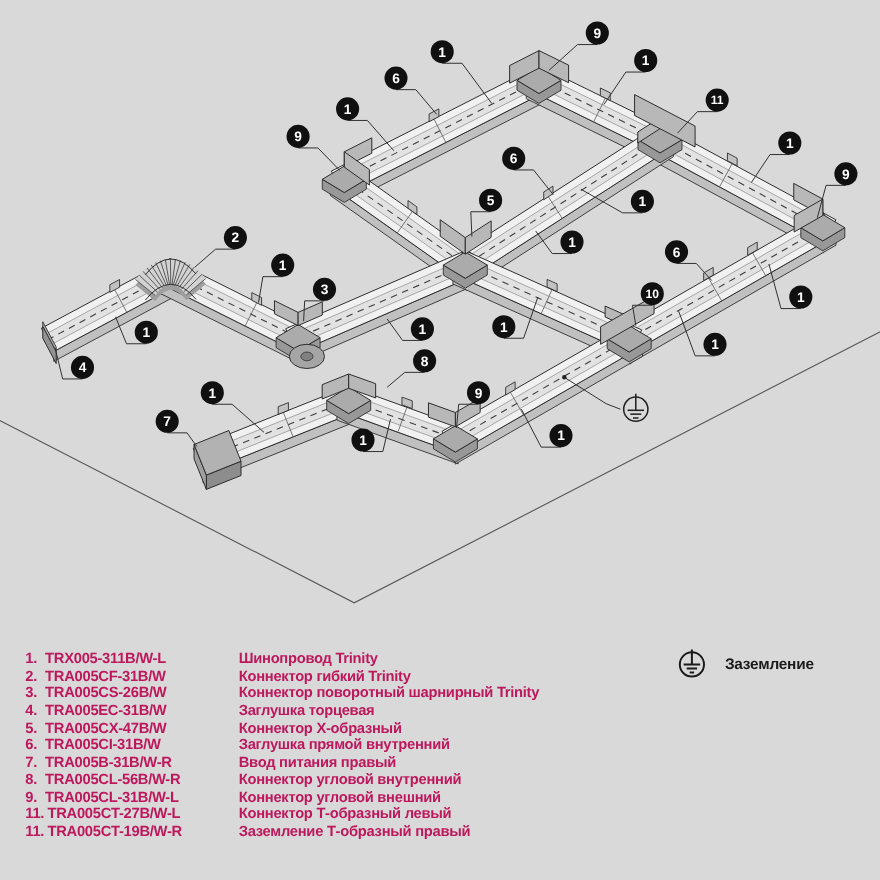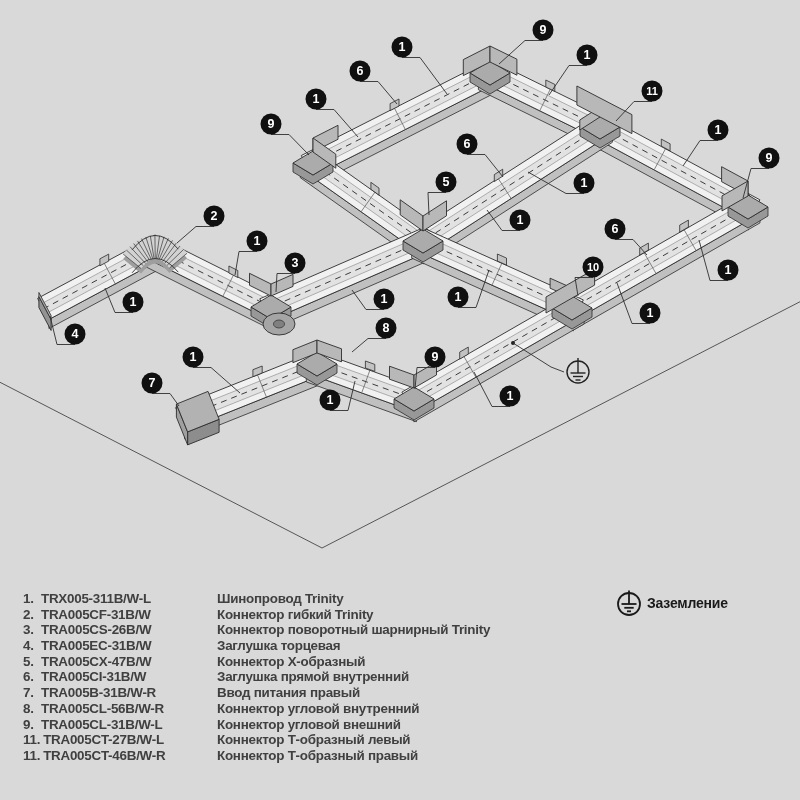--- a/index.html
+++ b/index.html
@@ -1,26 +1,26 @@
 <!DOCTYPE html>
 <html><head>
 <meta charset="utf-8">
 <style>
   html,body{margin:0;padding:0;background:#d9d9d9;}
   .page{position:relative;width:800px;height:800px;background:#d9d9d9;overflow:hidden;
         font-family:"Liberation Sans","DejaVu Sans",sans-serif;}
   #diagram{position:absolute;left:0;top:0;}
-  .legend{position:absolute;left:23px;top:591px;color:#404040;}
+  .legend{position:absolute;left:23px;top:591px;color:#be185d;}
   .legend ol{list-style:none;margin:0;padding:0;}
   .legend li{height:15.7px;font-size:13.4px;font-weight:700;letter-spacing:-0.25px;
              white-space:nowrap;position:relative;}
   .legend .num{display:inline-block;min-width:15px;margin-right:3px;}
   .legend .desc{position:absolute;left:194px;top:0;}
   .ground-item{position:absolute;left:615px;top:589px;display:flex;align-items:center;color:#1a1a1a;}
-  .ground-item .glabel{font-size:14px;font-weight:700;margin-left:4px;letter-spacing:-0.2px;}
+  .ground-item .glabel{font-size:14px;font-weight:700;margin-left:16px;letter-spacing:-0.2px;}
 </style>
 </head>
 <body>
 
 <div class="page">
   <svg id="diagram" width="800" height="800">
       <path d="M -20 372 L 322 548 L 815 294" fill="none" stroke="#565656" stroke-width="1"></path>
       <g>
         <g>
           <polygon fill="#c0c0c0" stroke="#2c2c2c" stroke-width="0.8" points="312.2,176.9 501.7,80.5 501.7,89.5 312.2,185.9"></polygon>
@@ -391,21 +391,21 @@
         <li><span class="num">1.</span><span class="code">TRX005-311B/W-L</span><span class="desc">Шинопровод Trinity</span></li>
         <li><span class="num">2.</span><span class="code">TRA005CF-31B/W</span><span class="desc">Коннектор гибкий Trinity</span></li>
         <li><span class="num">3.</span><span class="code">TRA005CS-26B/W</span><span class="desc">Коннектор поворотный шарнирный Trinity</span></li>
         <li><span class="num">4.</span><span class="code">TRA005EC-31B/W</span><span class="desc">Заглушка торцевая</span></li>
         <li><span class="num">5.</span><span class="code">TRA005CX-47B/W</span><span class="desc">Коннектор X-образный</span></li>
         <li><span class="num">6.</span><span class="code">TRA005CI-31B/W</span><span class="desc">Заглушка прямой внутренний</span></li>
         <li><span class="num">7.</span><span class="code">TRA005B-31B/W-R</span><span class="desc">Ввод питания правый</span></li>
         <li><span class="num">8.</span><span class="code">TRA005CL-56B/W-R</span><span class="desc">Коннектор угловой внутренний</span></li>
         <li><span class="num">9.</span><span class="code">TRA005CL-31B/W-L</span><span class="desc">Коннектор угловой внешний</span></li>
         <li><span class="num">11.</span><span class="code">TRA005CT-27B/W-L</span><span class="desc">Коннектор Т-образный левый</span></li>
-        <li><span class="num">11.</span><span class="code">TRA005CT-46B/W-R</span><span class="desc">Коннектор Т-образный правый</span></li>
+        <li><span class="num">11.</span><span class="code">TRA005CT-19B/W-R</span><span class="desc">Заземление Т-образный правый</span></li>
       </ol>
   </div>
 
   <div class="ground-item">
     <svg width="28" height="28" viewBox="0 0 28 28">
       <circle cx="14" cy="15" r="11" fill="none" stroke="#1a1a1a" stroke-width="1.8"></circle>
       <line x1="14" y1="1.5" x2="14" y2="15" stroke="#1a1a1a" stroke-width="1.8"></line>
       <line x1="6.5" y1="15" x2="21.5" y2="15" stroke="#1a1a1a" stroke-width="1.8"></line>
       <line x1="9.3" y1="18.8" x2="18.7" y2="18.8" stroke="#1a1a1a" stroke-width="1.8"></line>
       <line x1="12" y1="22.3" x2="16" y2="22.3" stroke="#1a1a1a" stroke-width="1.8"></line>

